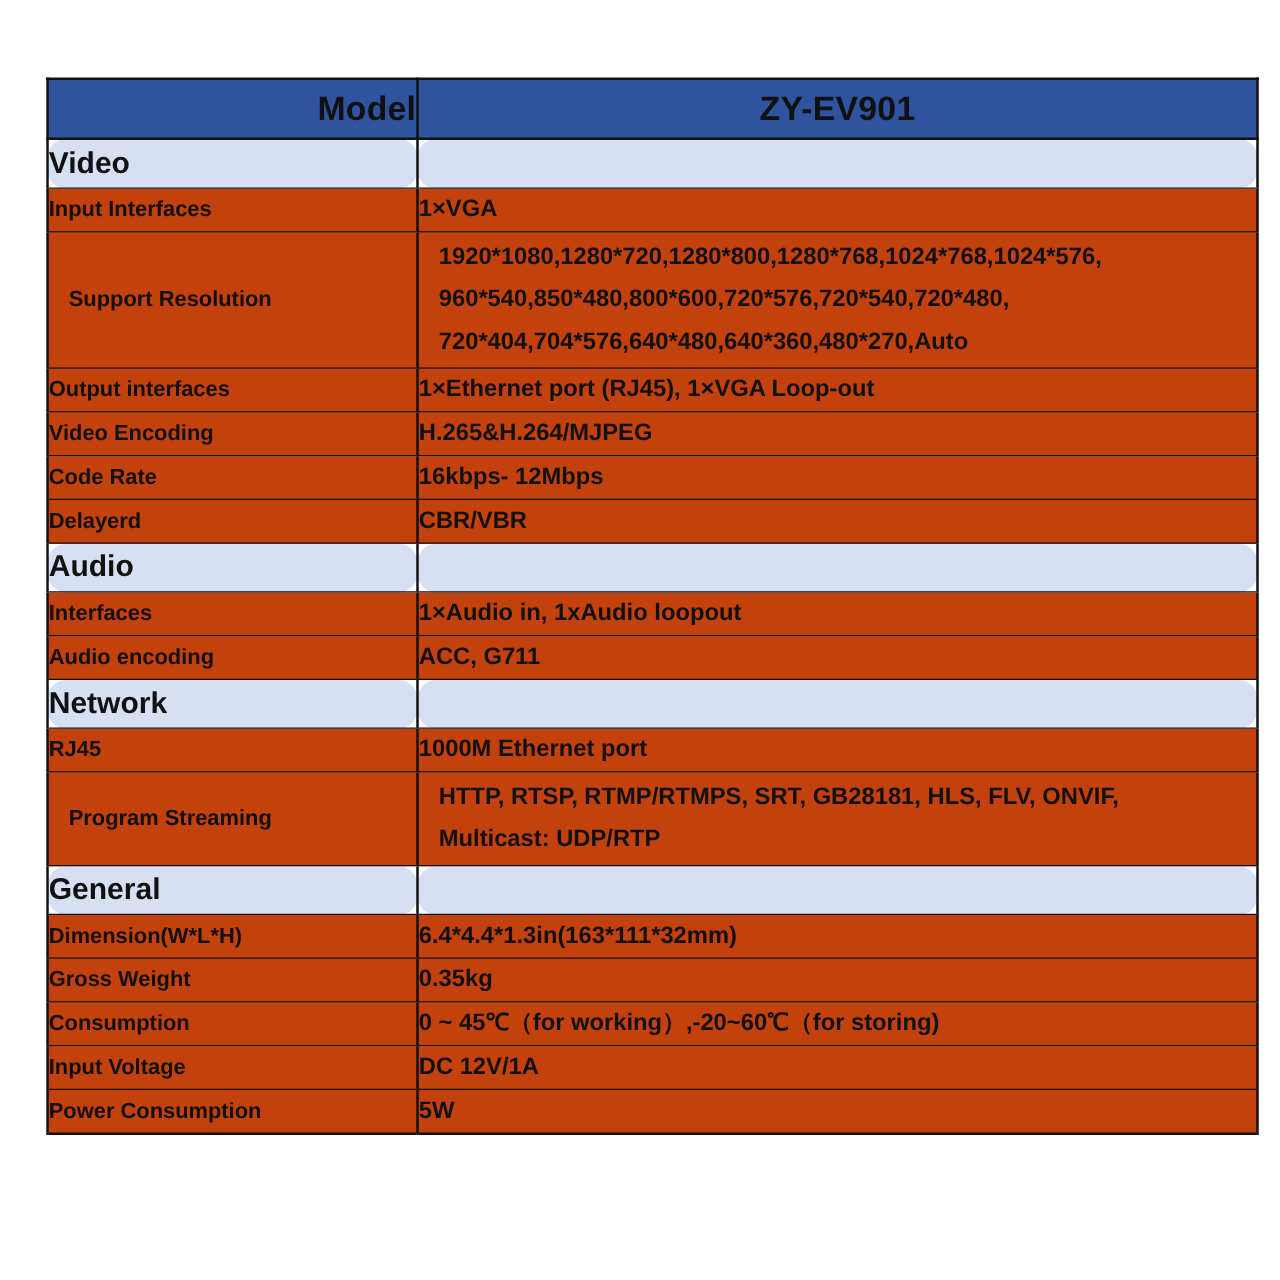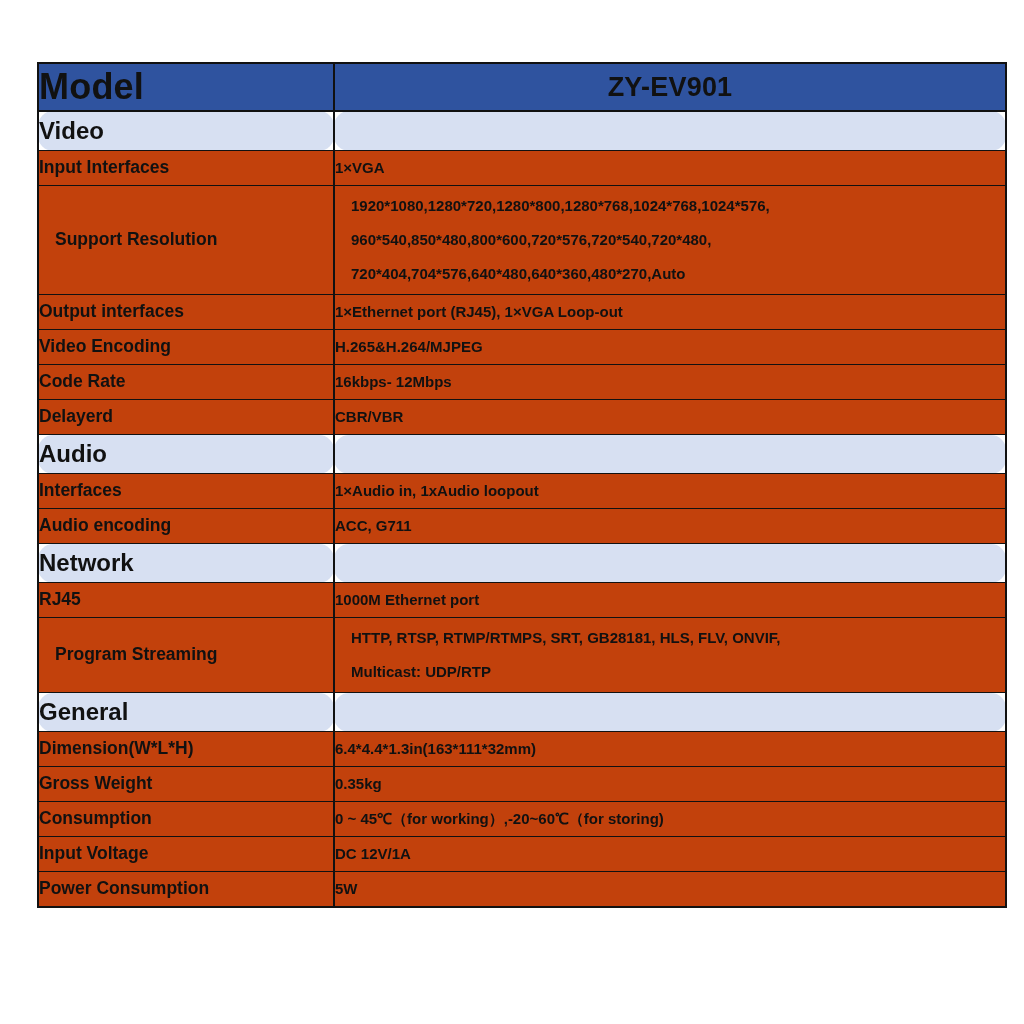--- a/index.html
+++ b/index.html
@@ -42,23 +42,23 @@
 
   
   tr.row-title td {
     background: #2f539f;
     height: 46px;
     border-top: 2px solid #111111;
     border-bottom: 2px solid #111111;
   }
   .title-label {
     color: #ffffff;
-    font-size: 36px;
-    font-weight: bold;
-    text-align: left;
+    font-size: 27px;
+    font-weight: bold;
+    text-align: right;
     padding: 0 10px;
     letter-spacing: 0.2px;
   }
   .title-value {
     color: #ffffff;
     font-size: 27px;
     font-weight: bold;
     text-align: center;
     padding: 0 8px;
     letter-spacing: 0.2px;
@@ -86,21 +86,21 @@
     height: 34px;
   }
   .cell-label {
     font-size: 17.5px;
     font-weight: bold;
     padding-left: 50px;
     padding-right: 6px;
     line-height: 1.25;
   }
   .cell-value {
-    font-size: 15px;
+    font-size: 19px;
     font-weight: bold;
     padding-left: 8px;
     padding-right: 6px;
     line-height: 1.25;
   }
   .cell-value .vline {
     display: block;
     line-height: 34px;
     white-space: nowrap;
   }

